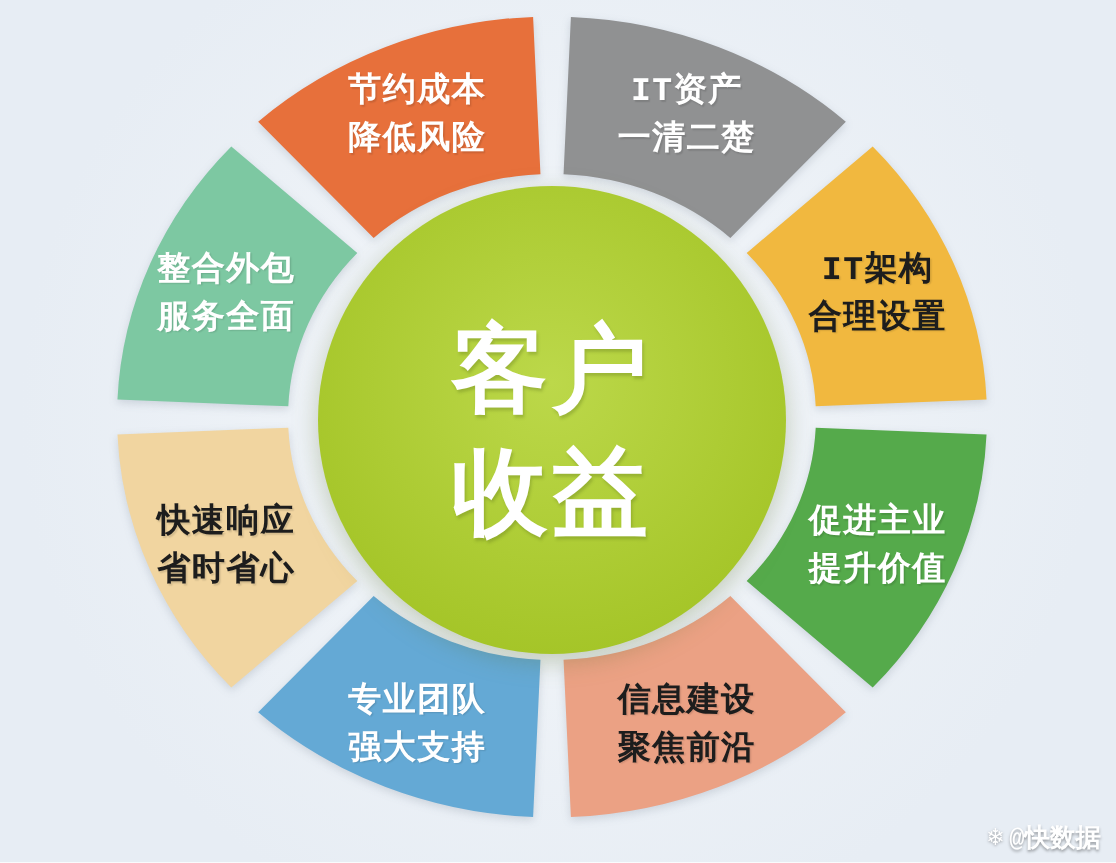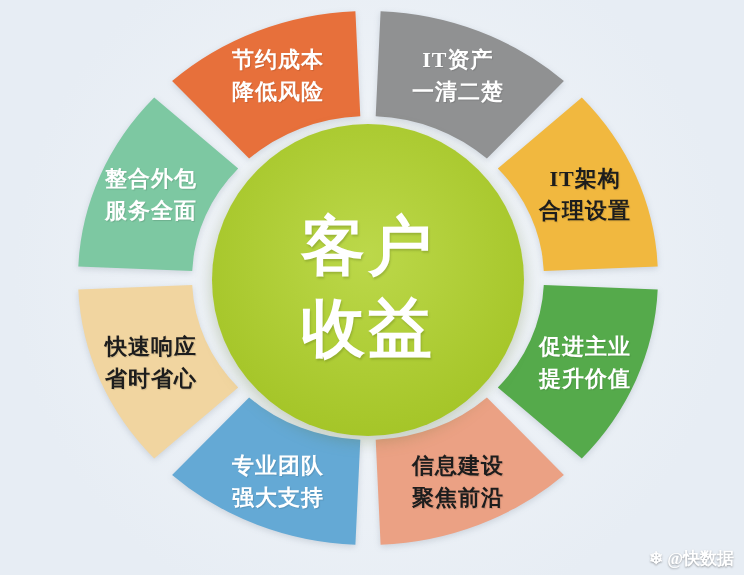--- a/index.html
+++ b/index.html
@@ -1,20 +1,20 @@
 <!DOCTYPE html>
 <html><head>
 <meta charset="utf-8">
 <style>
   html,body{margin:0;padding:0;}
   .canvas{
     position:relative;
     width:744px;height:575px;
     overflow:hidden;
-    font-family:Liberation Serif, serif;
+    font-family:Liberation Mono, monospace;
     background:#e9eff5;
   }
   svg{display:block;}
   .seg{
     stroke:none;
     filter:drop-shadow(0 2px 3px rgba(60,80,100,0.18));
   }
   .seg-label{
     font-size:22px;
     font-weight:bold;

